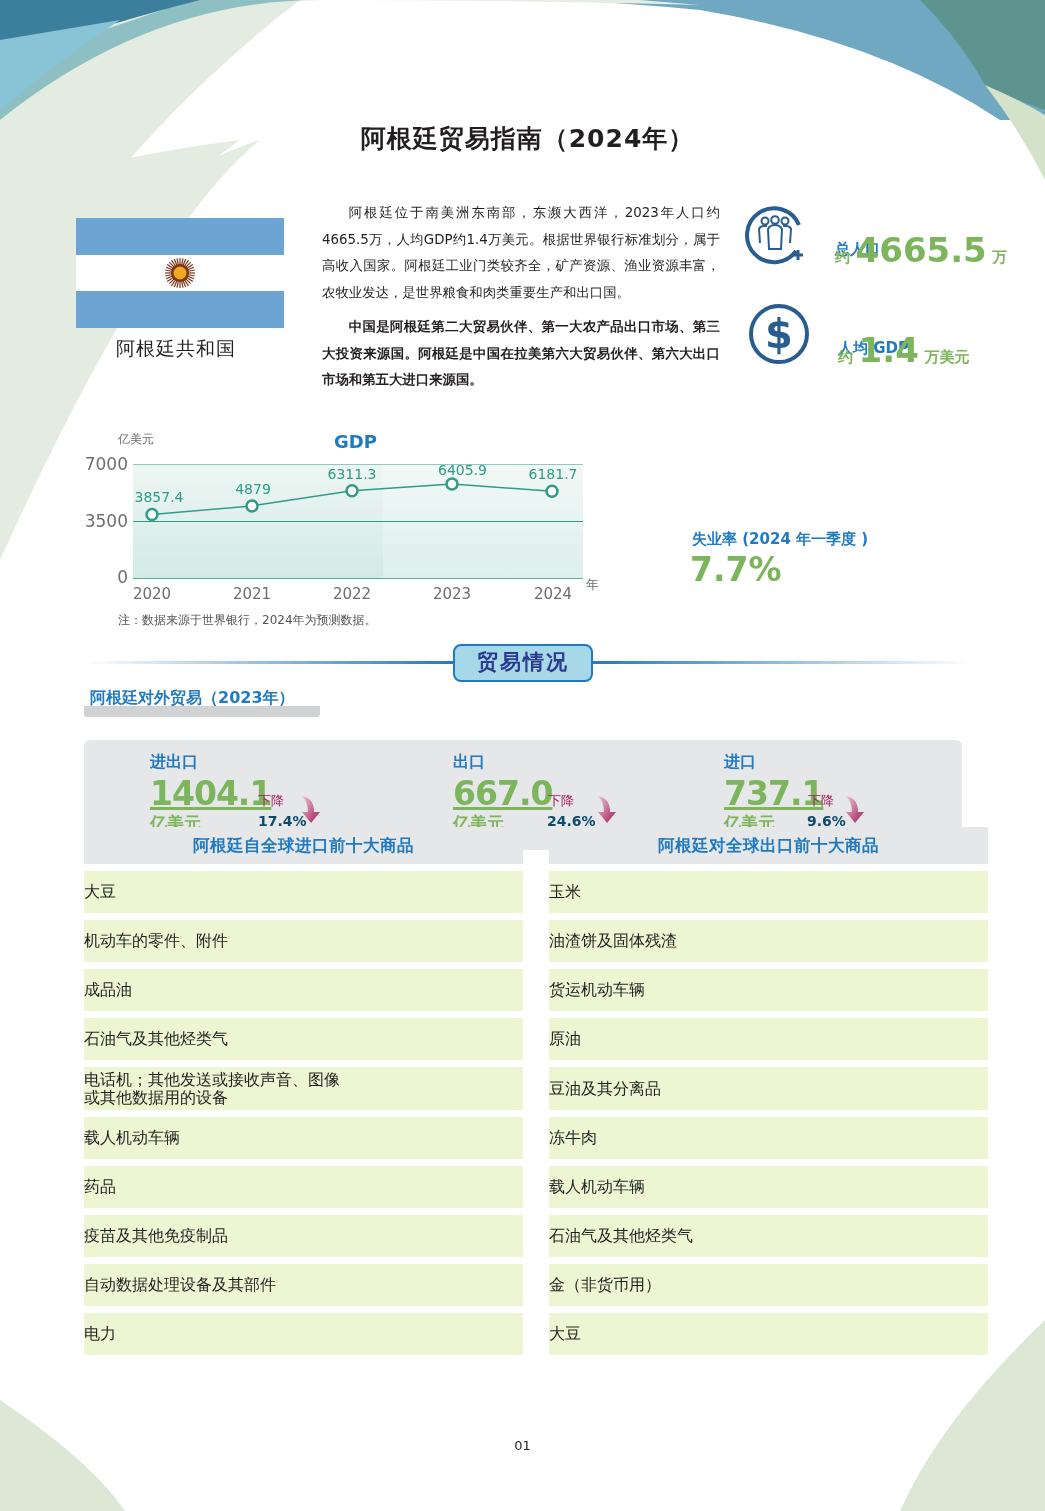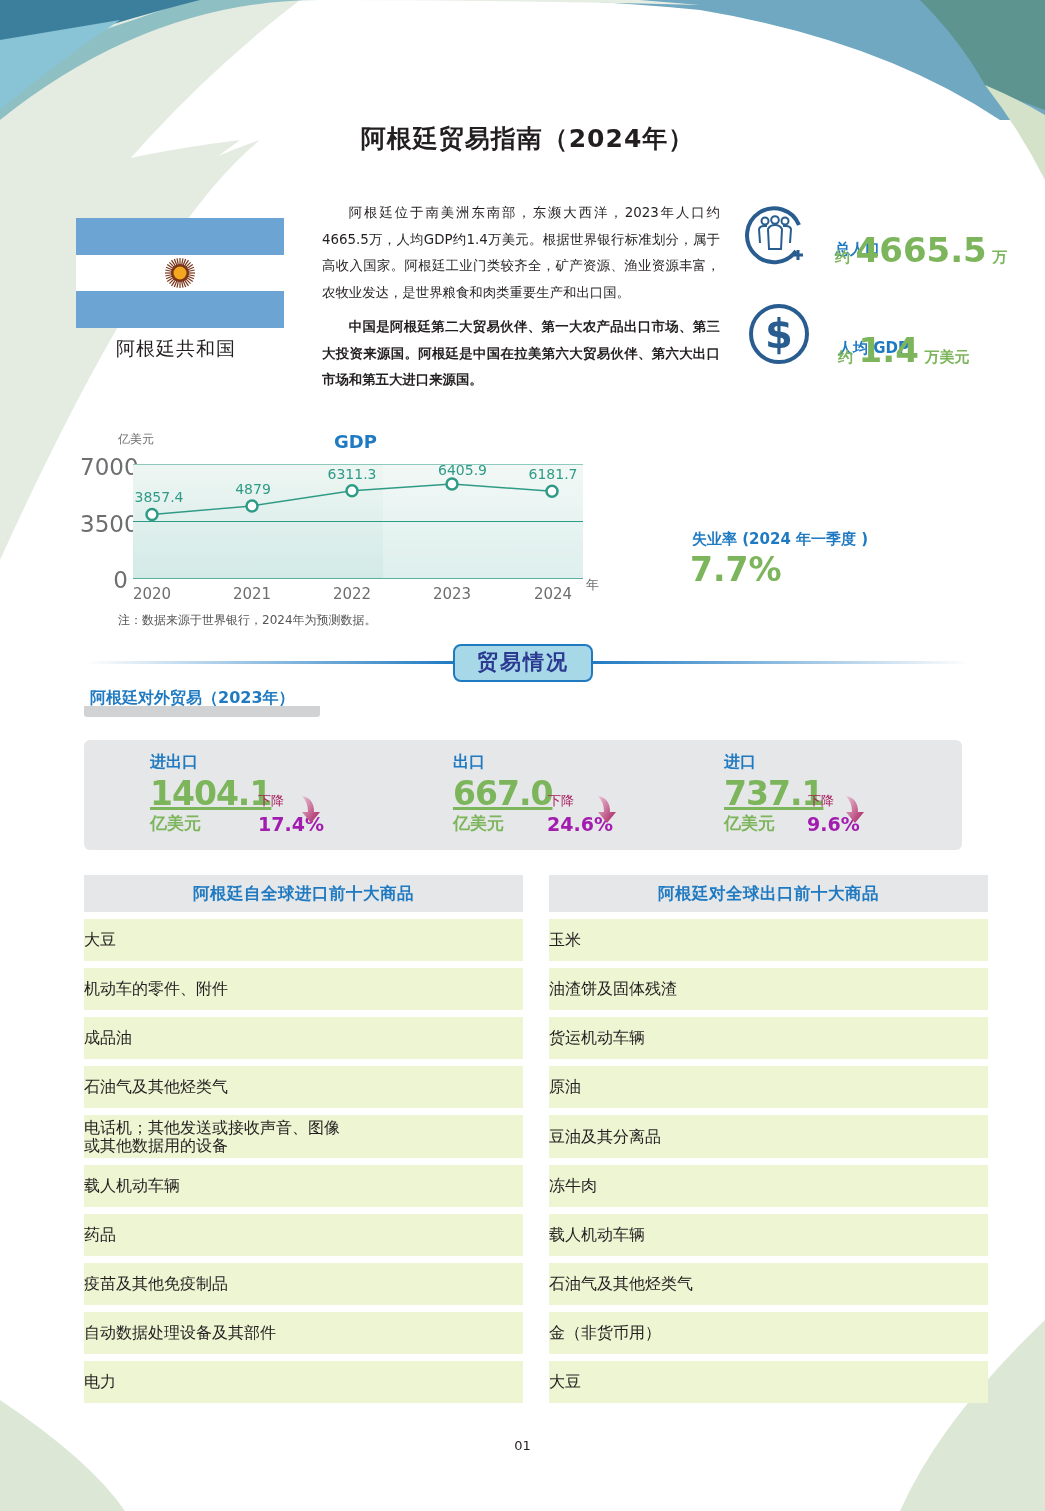--- a/index.html
+++ b/index.html
@@ -26,21 +26,21 @@
   .stat-icon { position: absolute; width: 62px; height: 62px; }
   .stat-label { position: absolute; font-size: 15px; font-weight: bold; color: #1f7ac2; margin-top: 28px; }
   .stat-value { position: absolute; color: #7cb55b; font-weight: bold; white-space: nowrap; }
   .stat-value .small { font-size: 15px; }
   .stat-value .big { font-size: 34px; font-family: "DejaVu Sans", sans-serif; }
 
   
   .chart { position: absolute; left: 80px; top: 425px; width: 540px; height: 210px; }
   .chart .unit { position: absolute; left: 38px; top: 6px; font-size: 12px; color: #6d6e70; }
   .chart .ctitle { position: absolute; left: 254px; top: 6px; font-size: 18px; font-weight: bold; color: #1f7ac2; }
-  .chart .ytick { position: absolute; left: 0; width: 48px; text-align: right; font-size: 23px; color: #6d6e70; }
+  .chart .ytick { position: absolute; left: 0; width: 48px; text-align: right; font-size: 17px; color: #6d6e70; }
   .chart .xtick { position: absolute; top: 160px; width: 60px; text-align: center; font-size: 15px; color: #6d6e70; }
   .chart .xunit { position: absolute; left: 506px; top: 151px; font-size: 13px; color: #6d6e70; }
   .chart .note { position: absolute; left: 38px; top: 187px; font-size: 12px; color: #555; }
   .chart .plot { position: absolute; left: 53px; top: 39px; width: 450px; height: 115px; }
   .chart .dlabel { position: absolute; font-size: 14px; color: #2f9b86; text-align: center; width: 70px; }
 
   .unemp-label { position: absolute; left: 692px; top: 530px; font-size: 15px; font-weight: bold; color: #1f7ac2; }
   .unemp-value { position: absolute; left: 690px; top: 550px; font-size: 33px; font-weight: bold; color: #7cb55b; }
 
   
@@ -53,25 +53,25 @@
   .subhead .bar { position: absolute; left: 0; top: 18px; width: 236px; height: 11px; background: #d0d2d3; border-radius: 0 0 3px 3px; }
   .subhead .txt { position: relative; font-size: 16px; font-weight: bold; color: #1f7ac2; padding-left: 6px; }
 
   
   .trade-box { position: absolute; left: 84px; top: 740px; width: 878px; height: 110px; background: #e6e7e8; border-radius: 6px; }
   .tcol { position: absolute; top: 12px; }
   .tcol .tlabel { font-size: 16px; font-weight: bold; color: #1f7ac2; }
   .tcol .tval { position: absolute; top: 22px; left: 0; font-size: 33px; font-weight: bold; color: #7cb55b; letter-spacing: -1px; white-space: nowrap; text-decoration: underline; }
   .tcol .tunit { position: absolute; top: 60px; left: 0; font-size: 17px; font-weight: bold; color: #7cb55b; white-space: nowrap; }
   .tcol .tdown { position: absolute; font-size: 13px; color: #a3195b; white-space: nowrap; }
-  .tcol .tpct { position: absolute; font-size: 19px; font-weight: bold; color: #a21caf; white-space: nowrap; }
+  .tcol .tpct { position: absolute; font-size: 14px; font-weight: bold; color: #0c4a6e; white-space: nowrap; }
   .tcol .tarrow { position: absolute; width: 24px; height: 30px; }
 
   
-  .list { position: absolute; top: 875px; width: 439px; border-radius: 16px; }
+  .list { position: absolute; top: 827px; width: 439px; border-radius: 16px; }
   .list .lhead { height: 37px; background: #e6e7e8; text-align: center; font-size: 16.5px; font-weight: bold; color: #1f7ac2; line-height: 37px; letter-spacing: 0.5px; }
   .list .litem { margin-top: 7px; height: 42px; background: #eef5d3; font-size: 16px; color: #231f20; display: flex; align-items: center; line-height: 18px; }
   .list .litem.tall { height: 43px; }
 
   .page-num { position: absolute; left: 0; top: 1438px; width: 1045px; text-align: center; font-size: 13px; color: #231f20; }
 </style>
 </head>
 <body>
 
 <svg class="bg-layer" viewBox="0 0 1045 1511" xmlns="http://www.w3.org/2000/svg">

